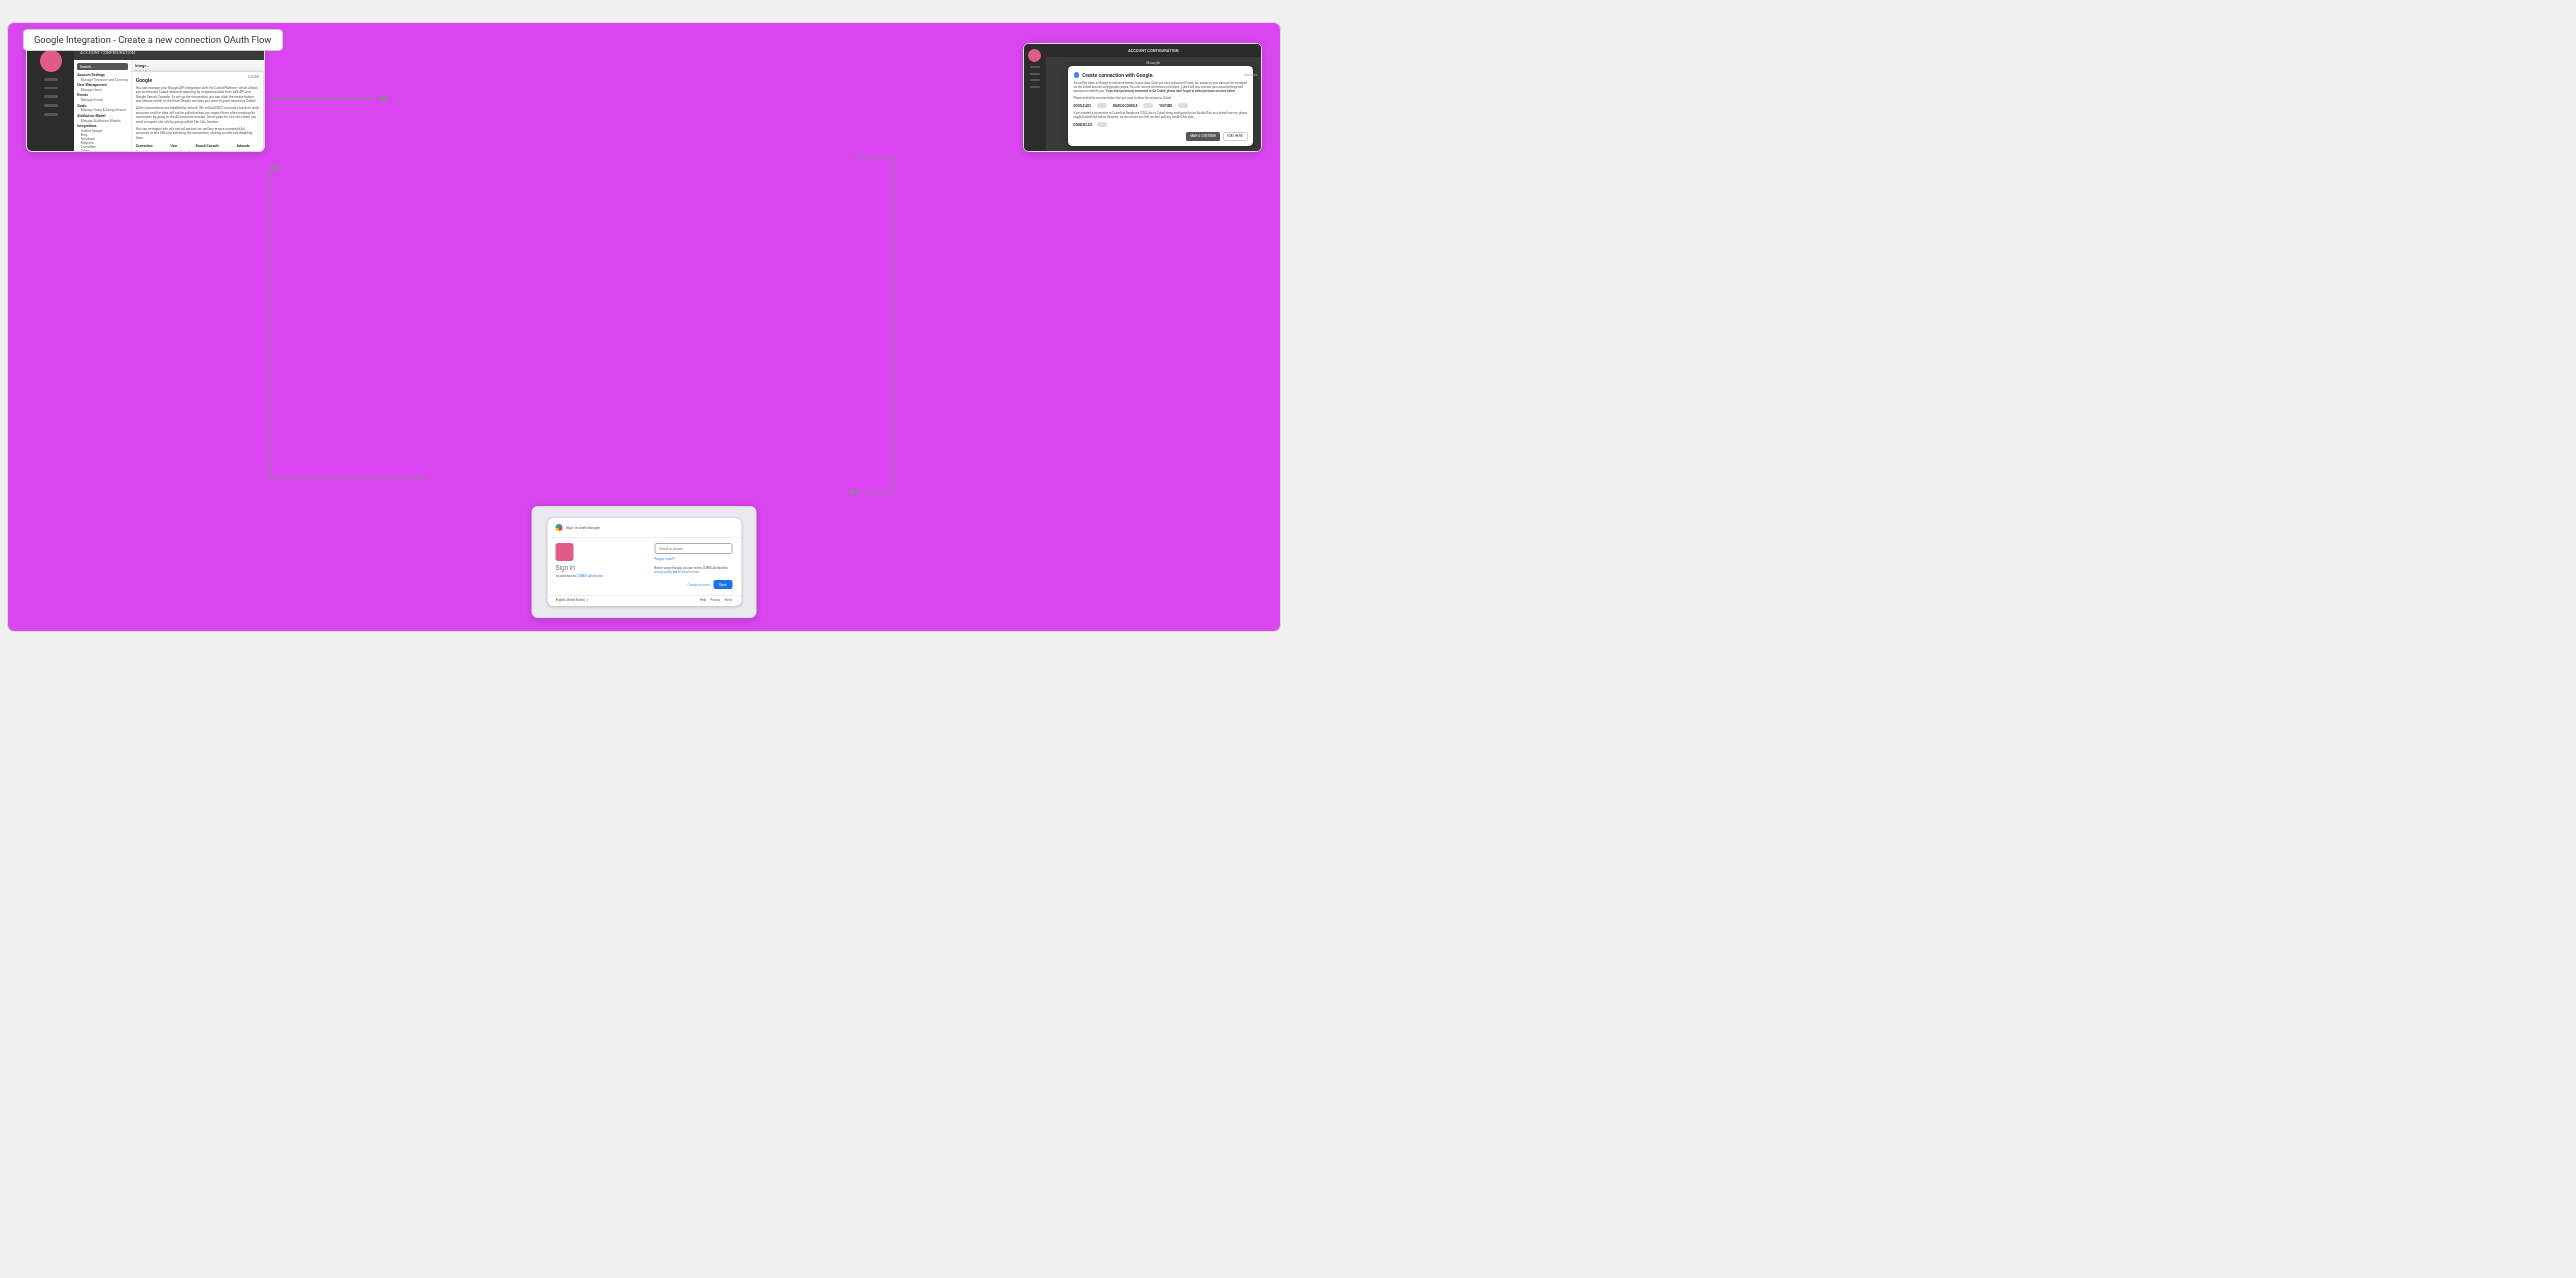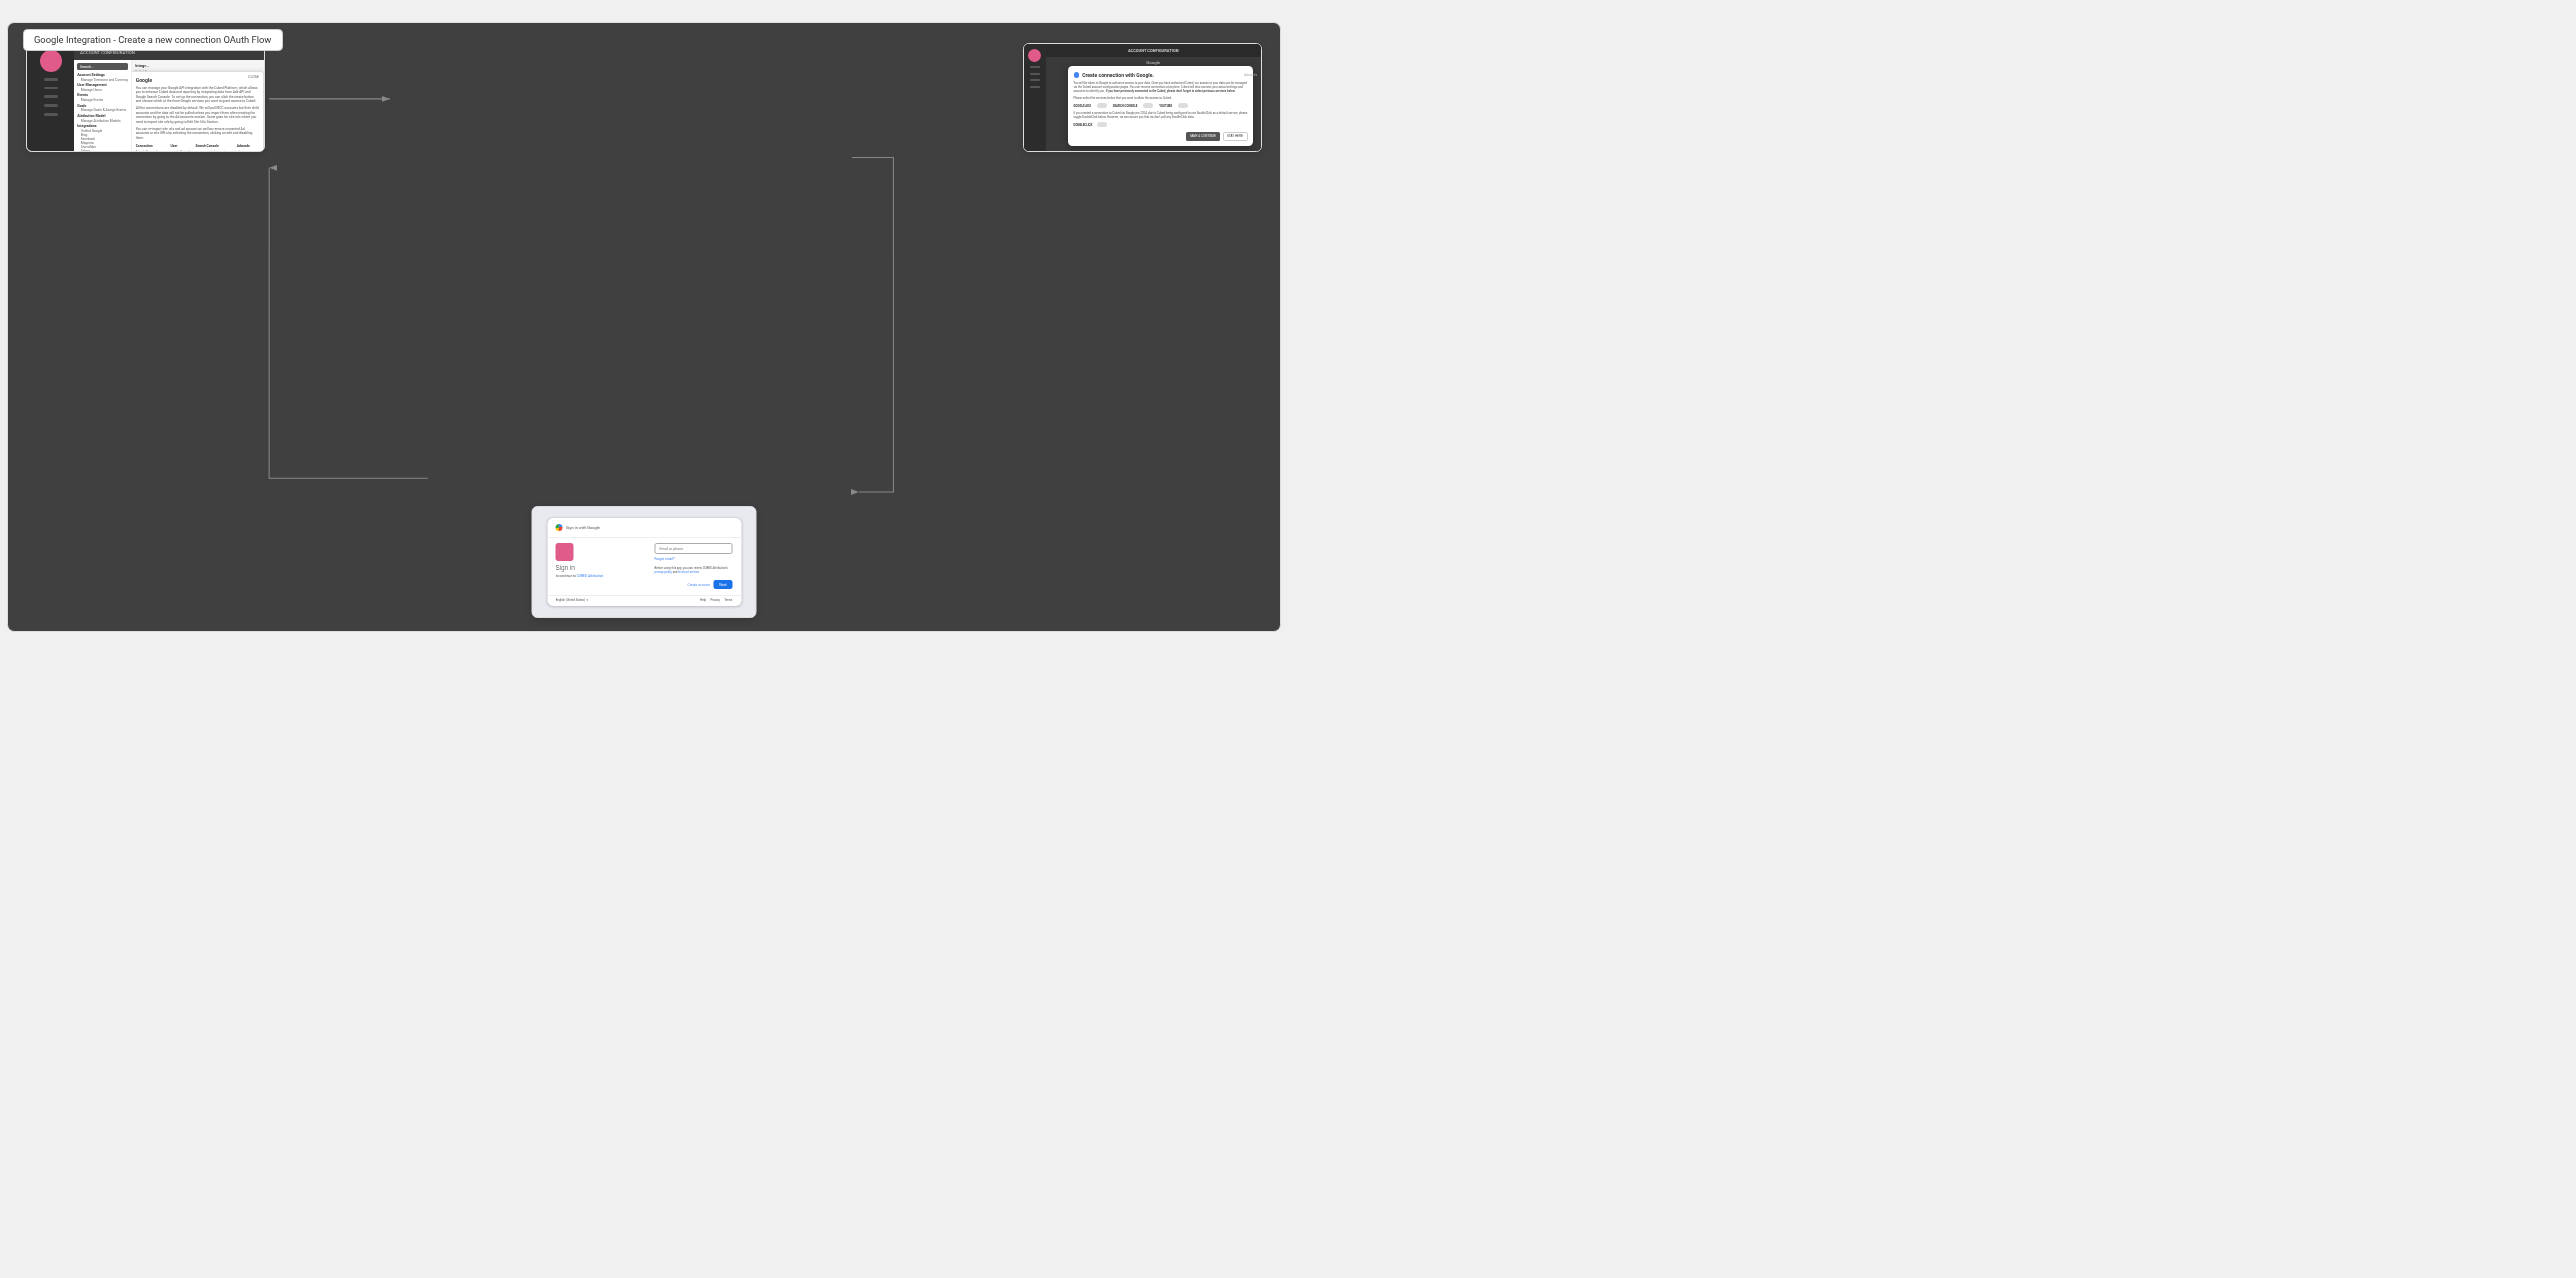--- a/index.html
+++ b/index.html
@@ -26,21 +26,21 @@
       z-index: 100;
     }
 
     
     .main-container {
       position: absolute;
       top: 22px;
       left: 7.3px;
       right: 7.3px;
       bottom: 7.3px;
-      background: #404040;
+      background: #d946ef;
       border: 0.7px solid #ddd;
       border-radius: 7.3px;
       overflow: hidden;
     }
 
     
     .screenshot-1 {
       position: absolute;
       top: 20.3px;
       left: 14.5px;

